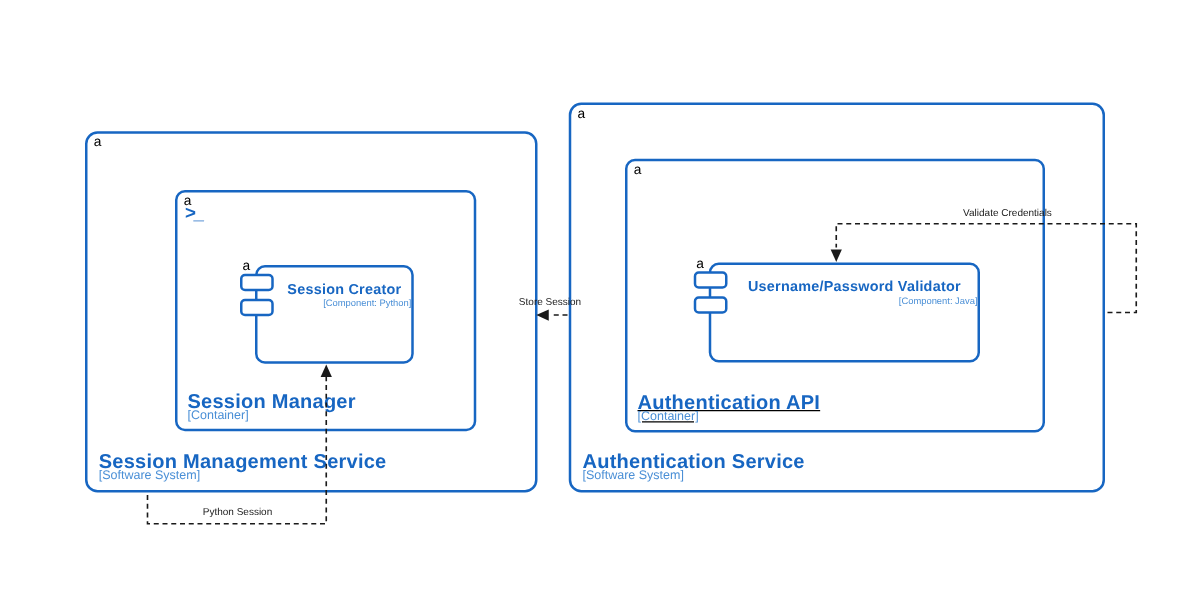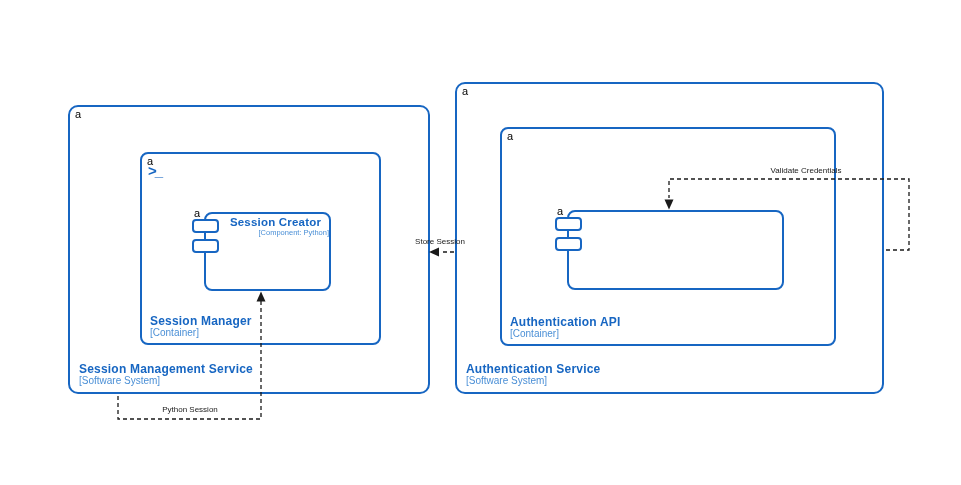--- a/index.html
+++ b/index.html
@@ -23,25 +23,25 @@
     position:absolute;left:5px;top:1px;font-size:11px;color:#000;line-height:12px;
   }
   .comp-a{left:-12px;top:-7px;}
 
   .term-icon{
     position:absolute;left:6px;top:12px;color:var(--blue);
     font-weight:800;font-size:15px;letter-spacing:-2px;line-height:10px;
   }
 
   .boxlabel{position:absolute;left:9px;bottom:7px;}
-  .boxlabel .t{font-weight:bold;font-size:12px;color:var(--blue);letter-spacing:.2px;line-height:13px;white-space:nowrap;margin-top:28px;}
+  .boxlabel .t{font-weight:bold;font-size:16px;color:var(--blue);letter-spacing:.2px;line-height:13px;white-space:nowrap;margin-top:28px;}
   .boxlabel .s{font-size:10px;color:var(--blue-light);line-height:9px;white-space:nowrap;}
 
   .comp-text{
-    position:absolute;left:16px;right:0;top:2px;text-align:center;
+    position:absolute;left:16px;right:0;top:12px;text-align:center;
   }
   .comp-text .t{font-weight:bold;font-size:11.5px;color:var(--blue);letter-spacing:.2px;line-height:12px;white-space:nowrap;}
   .comp-text .s{font-size:7.5px;color:var(--blue-light);line-height:10px;white-space:nowrap;text-align:right;}
 
   .tab{
     position:absolute;left:-14px;width:23px;height:10px;background:#fff;
     border:2.5px solid var(--blue);border-radius:4px;box-sizing:content-box;z-index:3;
   }
   .tab1{top:5px;} .tab2{top:25px;}
 
@@ -87,31 +87,33 @@
   <div class="sysbox" style="left:455px;top:82px;width:429px;height:312px;">
     <span class="corner-a">a</span>
     <div class="boxlabel">
       <div class="t">Authentication Service</div>
       <div class="s">[Software System]</div>
     </div>
   </div>
 
   <div class="ctrbox" style="left:500px;top:127px;width:336px;height:219px;">
     <span class="corner-a">a</span>
-    <div class="boxlabel" style="bottom:6px;left:8px;">
+    <div class="boxlabel" style="bottom:6px;left:8px;text-decoration:underline;">
       <div class="t">Authentication API</div>
       <div class="s">[Container]</div>
     </div>
   </div>
 
   <div class="compbox" style="left:567px;top:210px;width:217px;height:80px;">
     <span class="corner-a comp-a">a</span>
     <div class="tab tab1"></div>
     <div class="tab tab2"></div>
     <div class="comp-text">
+      <div class="t">Username/Password Validator</div>
+      <div class="s">[Component: Java]</div>
     </div>
   </div>
 
   <svg class="overlay" width="961" height="485" viewBox="0 0 961 485">
 
     <path d="M 454 252 H 440" fill="none" stroke="#1A1A1A" stroke-width="1.3" stroke-dasharray="4 3"></path>
     <polygon points="429,252 439,247.5 439,256.5" fill="#1A1A1A"></polygon>
 
     <path d="M 886 250 H 909 V 179 H 669 V 198" fill="none" stroke="#1A1A1A" stroke-width="1.3" stroke-dasharray="4 3"></path>
     <polygon points="669,209.5 664.5,199.5 673.5,199.5" fill="#1A1A1A"></polygon>

